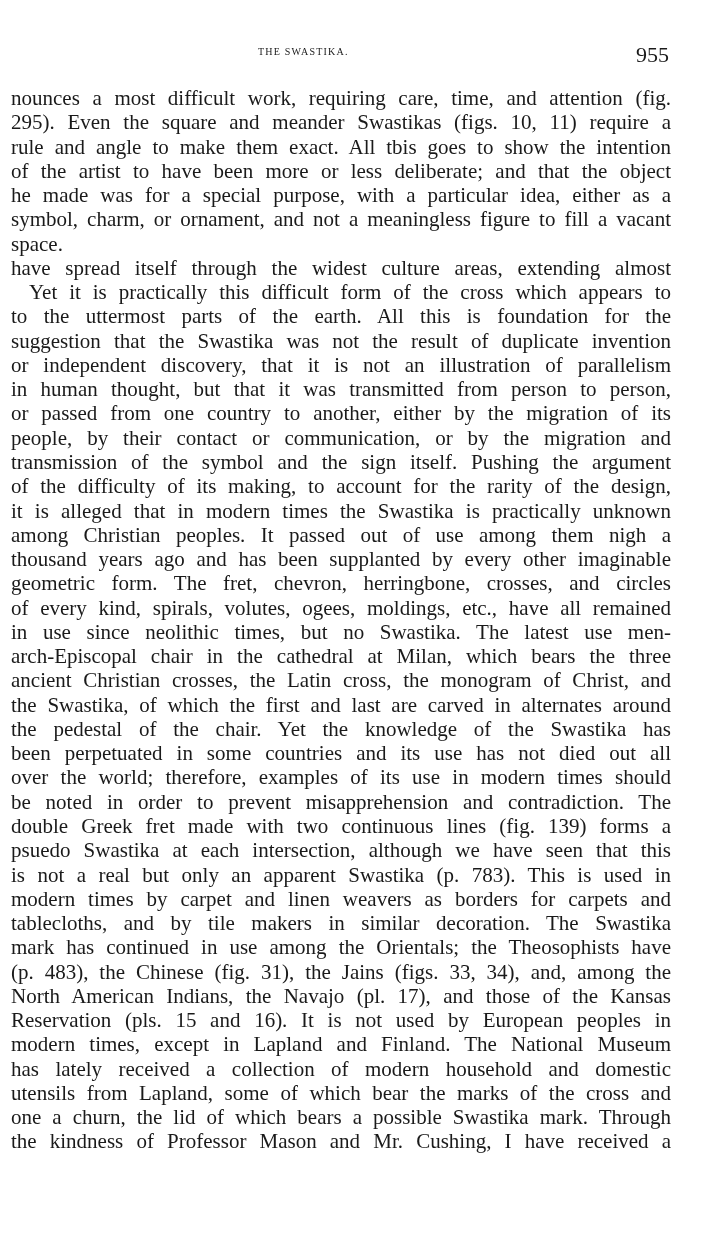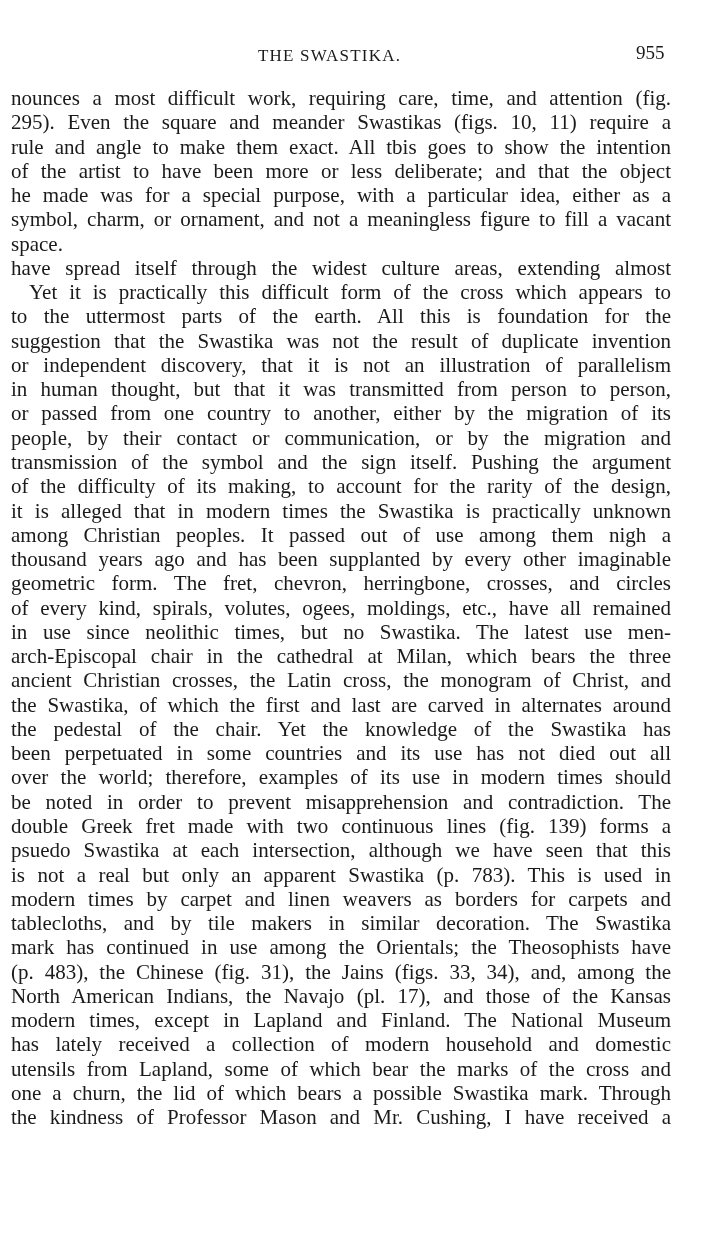--- a/index.html
+++ b/index.html
@@ -7,25 +7,25 @@
     width: 725px; height: 1249px; position: relative; overflow: hidden;
     font-family: "DejaVu Serif", "Liberation Serif", serif;
     color: #1a1a1a;
   }
   .page { position: absolute; left: 0; top: 0; width: 725px; height: 1249px; }
   .running-head {
     position: absolute; left: 0; top: 42px; width: 725px; height: 26px;
   }
   .head-title {
     position: absolute; left: 258px; top: 4px;
-    font-family: "Liberation Serif", serif; font-size: 17px; letter-spacing: 1.2px;
+    font-family: "Liberation Serif", serif; font-size: 10px; letter-spacing: 1.2px;
   }
   .page-number {
     position: absolute; left: 636px; top: 0px;
-    font-family: "Liberation Serif", serif; font-size: 19px;
+    font-family: "Liberation Serif", serif; font-size: 22px;
   }
   .body-text { position: absolute; left: 11px; top: 86px; width: 660px; }
   .line {
     display: block; height: 24.27px; line-height: 24.27px;
     font-family: "Liberation Serif", serif; font-size: 21px;
     white-space: nowrap; text-align: justify; text-align-last: justify;
     width: 660px;
   }
   .line.last { text-align-last: left; }
   .line.indent { padding-left: 18px; width: 642px; }
@@ -70,19 +70,20 @@
       <span class="line">over the world; therefore, examples of its use in modern times should</span>
       <span class="line">be noted in order to prevent misapprehension and contradiction.  The</span>
       <span class="line">double Greek fret made with two continuous lines (fig. 139) forms a</span>
       <span class="line">psuedo Swastika at each intersection, although we have seen that this</span>
       <span class="line">is not a real but only an apparent Swastika (p. 783).  This is used in</span>
       <span class="line">modern times by carpet and linen weavers as borders for carpets and</span>
       <span class="line">tablecloths, and by tile makers in similar decoration.  The Swastika</span>
       <span class="line">mark has continued in use among the Orientals; the Theosophists have</span>
       <span class="line">(p. 483), the Chinese (fig. 31), the Jains (figs. 33, 34), and, among the</span>
       <span class="line">North American Indians, the Navajo (pl. 17), and those of the Kansas</span>
+      <span class="line">Reservation (pls. 15 and 16).  It is not used by European peoples in</span>
       <span class="line">modern times, except in Lapland and Finland.  The National Museum</span>
       <span class="line">has lately received a collection of modern household and domestic</span>
       <span class="line">utensils from Lapland, some of which bear the marks of the cross and</span>
       <span class="line">one a churn, the lid of which bears a possible Swastika mark.  Through</span>
       <span class="line">the kindness of Professor Mason and Mr. Cushing, I have received a</span>
     </div>
 </div>
 
 </body></html>

